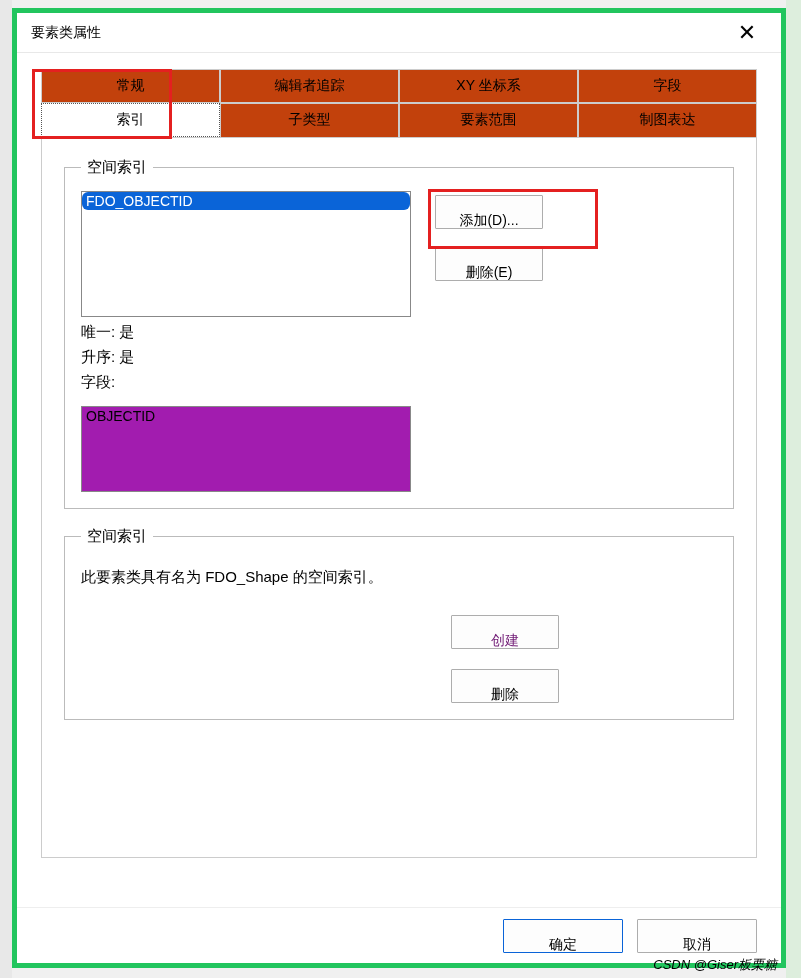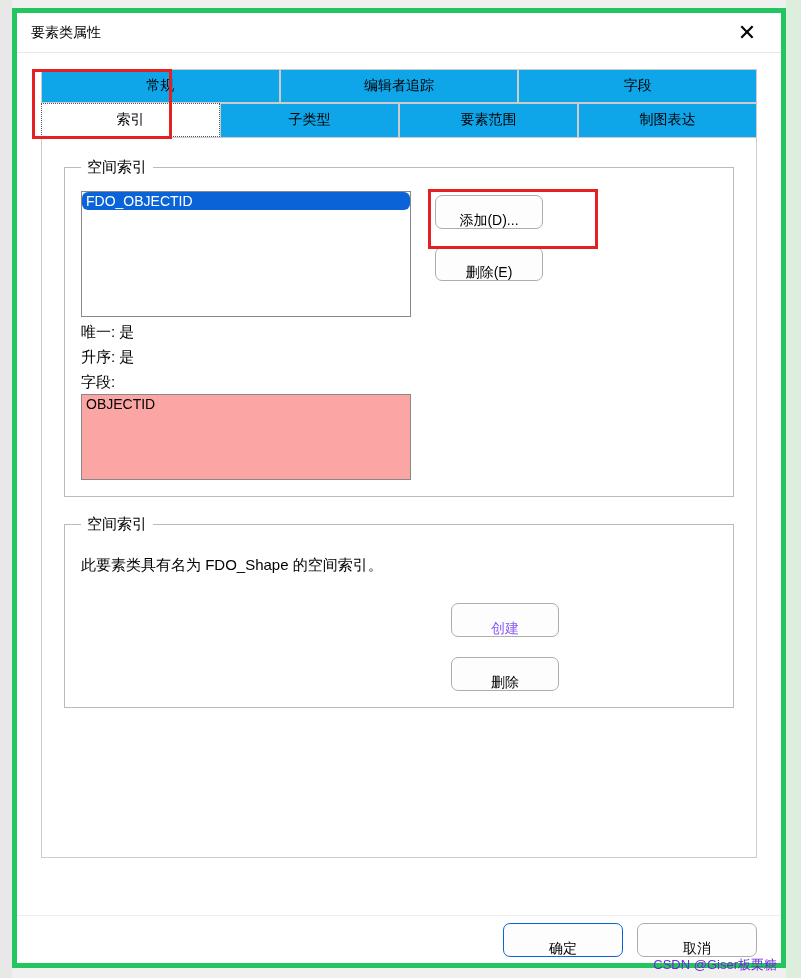--- a/index.html
+++ b/index.html
@@ -44,21 +44,21 @@
     }
     .tabstrip { position: relative; }
     .tab-row { display: flex; border-bottom: 1px solid #ccc; }
     .tab-row:last-child { border-bottom: 1px solid #999; }
     .tab {
       flex: 1;
       text-align: center;
       padding: 7px 4px;
       border: 1px solid #ccc;
       border-bottom: none;
-      background: #0ea5e9;
+      background: #c2410c;
       font-size: 14px;
       cursor: pointer;
       white-space: nowrap;
     }
     .tab.active {
       background: #fff;
       border: 1px dotted #555;
       position: relative;
       z-index: 2;
     }
@@ -96,58 +96,59 @@
       padding: 1px 4px;
       font-size: 14px;
       cursor: pointer;
     }
     .listbox .item.selected { background: #0a64d8; color: #fff; border-radius: 6px; }
     .kv { margin-top: 6px; font-size: 15px; }
     .fieldbox {
       width: 330px;
       height: 86px;
       border: 1px solid #888;
-      background: #fca5a5;
-      margin-top: 2px;
+      background: #a21caf;
+      margin-top: 14px;
       padding: 1px 4px;
       font-size: 14px;
     }
     .attr-right { display: flex; flex-direction: column; gap: 18px; padding-top: 4px; }
     .win-btn {
       min-width: 108px;
       height: 32px;
       padding: 16px 14px;
       border: 1px solid #adadad;
-      border-radius: 7px;
+      border-radius: 1px;
       background: #fdfdfd;
       font-size: 14px;
       font-family: inherit;
       cursor: pointer;
     }
-    .win-btn:disabled { color: #8b5cf6; cursor: default; }
+    .win-btn:disabled { color: #701a75; cursor: default; }
     .spatial-desc { font-size: 15px; margin: 8px 0 28px 0; }
     .spatial-btns { display: flex; flex-direction: column; gap: 20px; align-items: flex-start; margin-left: 370px; }
     .footer {
-      height: 48px;
+      height: 56px;
       display: flex;
       justify-content: flex-end;
       align-items: center;
       gap: 14px;
       padding: 0 24px;
       border-top: 1px solid #eee;
     }
     .footer .win-btn { min-width: 120px; height: 34px; }
     .footer .primary { border: 1px solid #0a64d8; }
     .watermark {
       position: absolute;
       right: 24px;
       bottom: 4px;
       font-size: 13px;
-      color: #6d28d9;
+      color: #000000;
       white-space: nowrap;
+      font-style: italic;
     }
   </style>
 </head>
 <body>
 
 <div class="bg-left"></div>
 <div class="bg-right"></div>
 
 <div class="dialog">
 
@@ -159,20 +160,21 @@
   </div>
 
   <div class="highlight-red hl-tab"></div>
   <div class="highlight-red hl-btn"></div>
 
   <div class="dialog-body">
     <div class="tabstrip">
       <div class="tab-row">
         <div class="tab">常规</div>
         <div class="tab">编辑者追踪</div>
+        <div class="tab">XY 坐标系</div>
         <div class="tab">字段</div>
       </div>
       <div class="tab-row">
         <div class="tab active">索引</div>
         <div class="tab">子类型</div>
         <div class="tab">要素范围</div>
         <div class="tab">制图表达</div>
       </div>
 
       <div class="tab-content">

